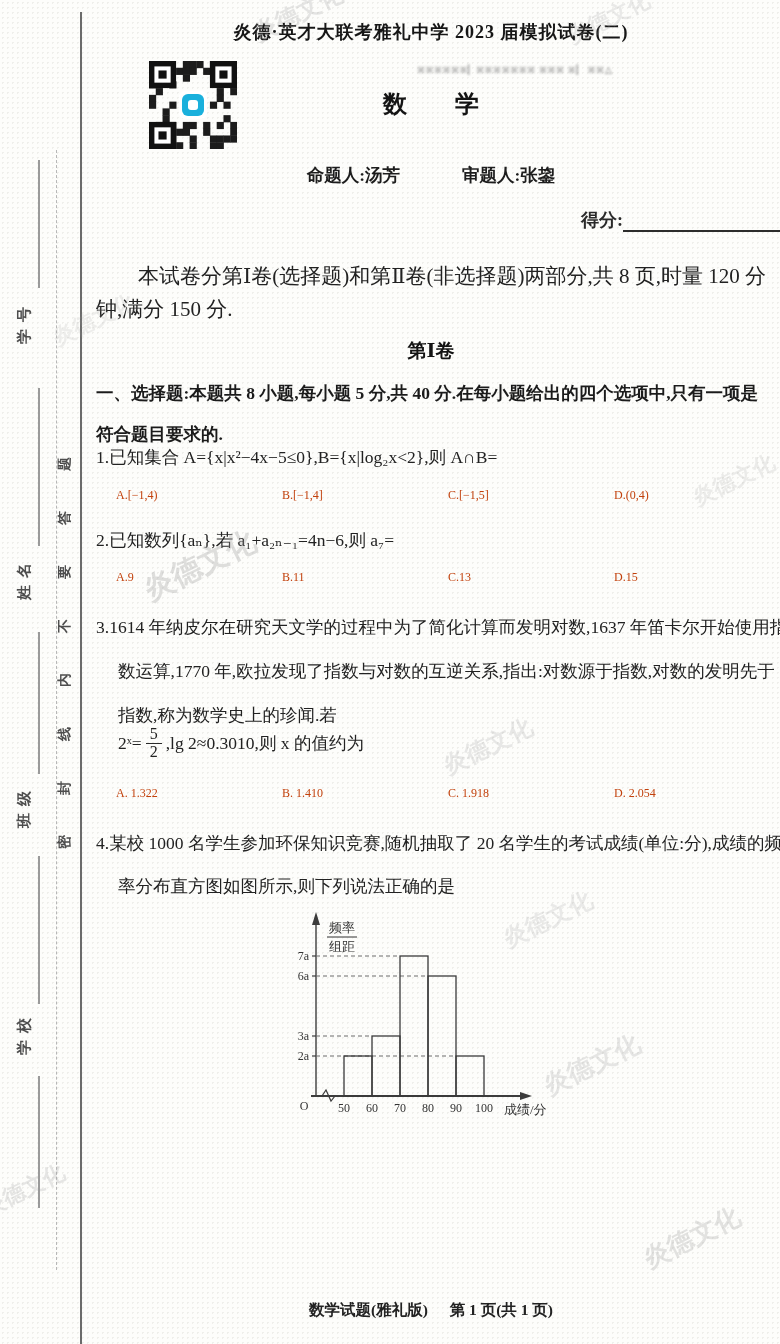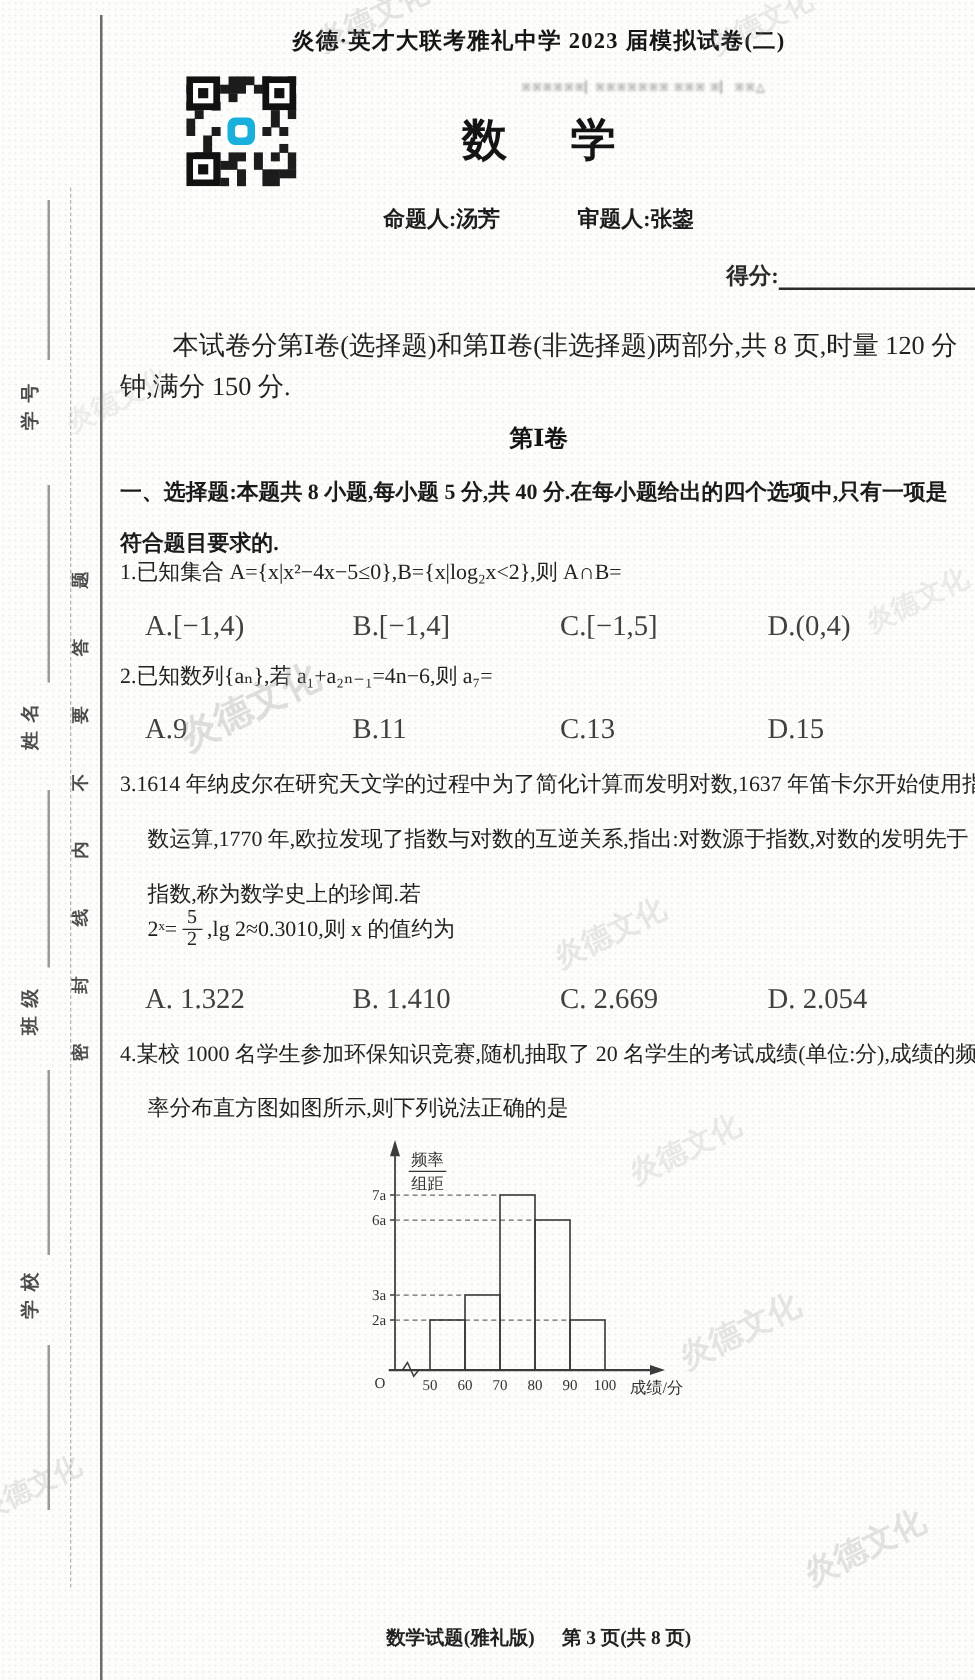--- a/index.html
+++ b/index.html
@@ -22,34 +22,34 @@
   }
   .sealtext{
     left:-168px;top:622px;width:470px;height:22px;text-align:center;
     transform:rotate(-90deg);font-size:14px;font-weight:600;
     letter-spacing:40px;color:#4d4d4d;white-space:nowrap;
   }
   
   .title{left:95px;top:20px;width:672px;text-align:center;font-size:18px;font-weight:bold;color:#161616;letter-spacing:1px;}
   .fineprint{left:375px;top:63px;width:280px;text-align:center;font-size:9px;color:#6f6f6f;filter:blur(0.8px);letter-spacing:1px;}
   .qr{left:149px;top:61px;width:88px;height:88px;}
-  .subject{left:95px;top:88px;width:672px;text-align:center;font-size:36px;font-weight:bold;color:#141414;word-spacing:42px;}
+  .subject{left:95px;top:88px;width:672px;text-align:center;font-size:24px;font-weight:bold;color:#141414;word-spacing:42px;}
   .people{left:95px;top:163px;width:672px;display:flex;justify-content:center;gap:62px;font-size:17.5px;font-weight:bold;color:#1d1d1d;}
   .score{left:553px;top:208px;width:214px;font-size:18px;font-weight:bold;display:flex;align-items:flex-end;margin-left:28px;}
   .score-blank{display:inline-block;flex:1;height:20px;border-bottom:2px solid #2c2c2c;}
   .intro{left:96px;top:260px;width:672px;font-size:21px;line-height:33px;text-indent:2em;color:#222;}
   .part{left:95px;top:338px;width:672px;text-align:center;font-size:19px;font-weight:bold;color:#141414;}
   .sec-header{left:96px;top:373px;width:676px;font-size:17.5px;font-weight:bold;line-height:41px;color:#1b1b1b;}
   
   .stem{font-size:17.5px;color:#222;padding-left:22px;text-indent:-22px;}
   .q1s{left:96px;top:445px;width:672px;}
   .q2s{left:96px;top:528px;width:672px;}
   .q3s{left:96px;top:605px;width:672px;line-height:44px;}
   .q4s{left:96px;top:822px;width:672px;line-height:43px;}
-  .opt-row{left:96px;width:664px;padding-left:20px;display:flex;font-size:23px;color:#404040;}
+  .opt-row{left:96px;width:664px;padding-left:20px;display:flex;font-size:12px;color:#c2410c;}
   .opt-row span{flex:1;}
   .o1{top:488px;} .o2{top:570px;} .o3{top:786px;}
   .formula{left:118px;top:716px;width:650px;height:54px;display:flex;align-items:center;font-size:17.5px;color:#222;}
   .frac{display:inline-flex;flex-direction:column;text-align:center;margin:0 4px;font-size:16px;line-height:1.05;vertical-align:middle;}
   .frac .num{border-bottom:1.3px solid #2a2a2a;padding:0 4px;}
   .opt-col{left:96px;top:1142px;width:672px;font-size:17.5px;color:#222;line-height:42px;}
   .opt-col div{padding-left:20px;}
   .chart{left:272px;top:888px;width:310px;height:250px;}
   .chart svg text{font-family:"Liberation Serif","DejaVu Serif",serif;}
   
@@ -181,21 +181,21 @@
     <span>2ˣ=</span>
     <span class="frac">
       <span class="num">5</span>
       <span class="den">2</span>
     </span>
     <span>,lg 2≈0.3010,则 x 的值约为</span>
   </div>
   <div class="abs opt-row o3">
     <span>A. 1.322</span>
     <span>B. 1.410</span>
-    <span>C. 2.669</span>
+    <span>C. 1.918</span>
     <span>D. 2.054</span>
   </div>
 
   <div class="abs stem q4s">4.某校 1000 名学生参加环保知识竞赛,随机抽取了 20 名学生的考试成绩(单位:分),成绩的频率分布直方图如图所示,则下列说法正确的是</div>
   <div class="abs chart" id="chart"><svg width="310" height="250">
         <line x1="44" y1="208" x2="44" y2="32" stroke="#3c3c3c" stroke-width="1.4"></line>
         <polygon points="40,37 48,37 44,24" fill="#3c3c3c"></polygon>
         <line x1="39" y1="208" x2="254" y2="208" stroke="#3c3c3c" stroke-width="1.8"></line>
         <polygon points="248,204 248,212 260,208" fill="#3c3c3c"></polygon>
         <path d="M 50 208 l4 -6 l5 11 l4 -5" fill="none" stroke="#3c3c3c" stroke-width="1.2"></path>
@@ -226,21 +226,21 @@
         <text x="184" y="224" text-anchor="middle" font-size="12" fill="#333">90</text>
         <text x="212" y="224" text-anchor="middle" font-size="12" fill="#333">100</text>
         <text x="232" y="226" font-size="13" fill="#333">成绩/分</text>
         <text x="32" y="222" text-anchor="middle" font-size="12" fill="#333">O</text>
       </svg></div>
   <div class="abs opt-col">
   </div>
 
   <div class="abs footer">
     <span>数学试题(雅礼版)</span>
-    <span>第 3 页(共 8 页)</span>
+    <span>第 1 页(共 1 页)</span>
   </div>
 
   <div id="wms">
       <span class="wm" style="left: 140px; top: 545px; font-size: 30px; opacity: 0.32; transform: rotate(-26deg);">炎德文化</span>
       <span class="wm" style="left: 250px; top: -3px; font-size: 24px; opacity: 0.25; transform: rotate(-26deg);">炎德文化</span>
       <span class="wm" style="left: 565px; top: 3px; font-size: 22px; opacity: 0.2; transform: rotate(-26deg);">炎德文化</span>
       <span class="wm" style="left: 440px; top: 730px; font-size: 24px; opacity: 0.22; transform: rotate(-26deg);">炎德文化</span>
       <span class="wm" style="left: 500px; top: 903px; font-size: 24px; opacity: 0.2; transform: rotate(-26deg);">炎德文化</span>
       <span class="wm" style="left: 540px; top: 1047px; font-size: 26px; opacity: 0.24; transform: rotate(-26deg);">炎德文化</span>
       <span class="wm" style="left: 640px; top: 1220px; font-size: 26px; opacity: 0.28; transform: rotate(-26deg);">炎德文化</span>

